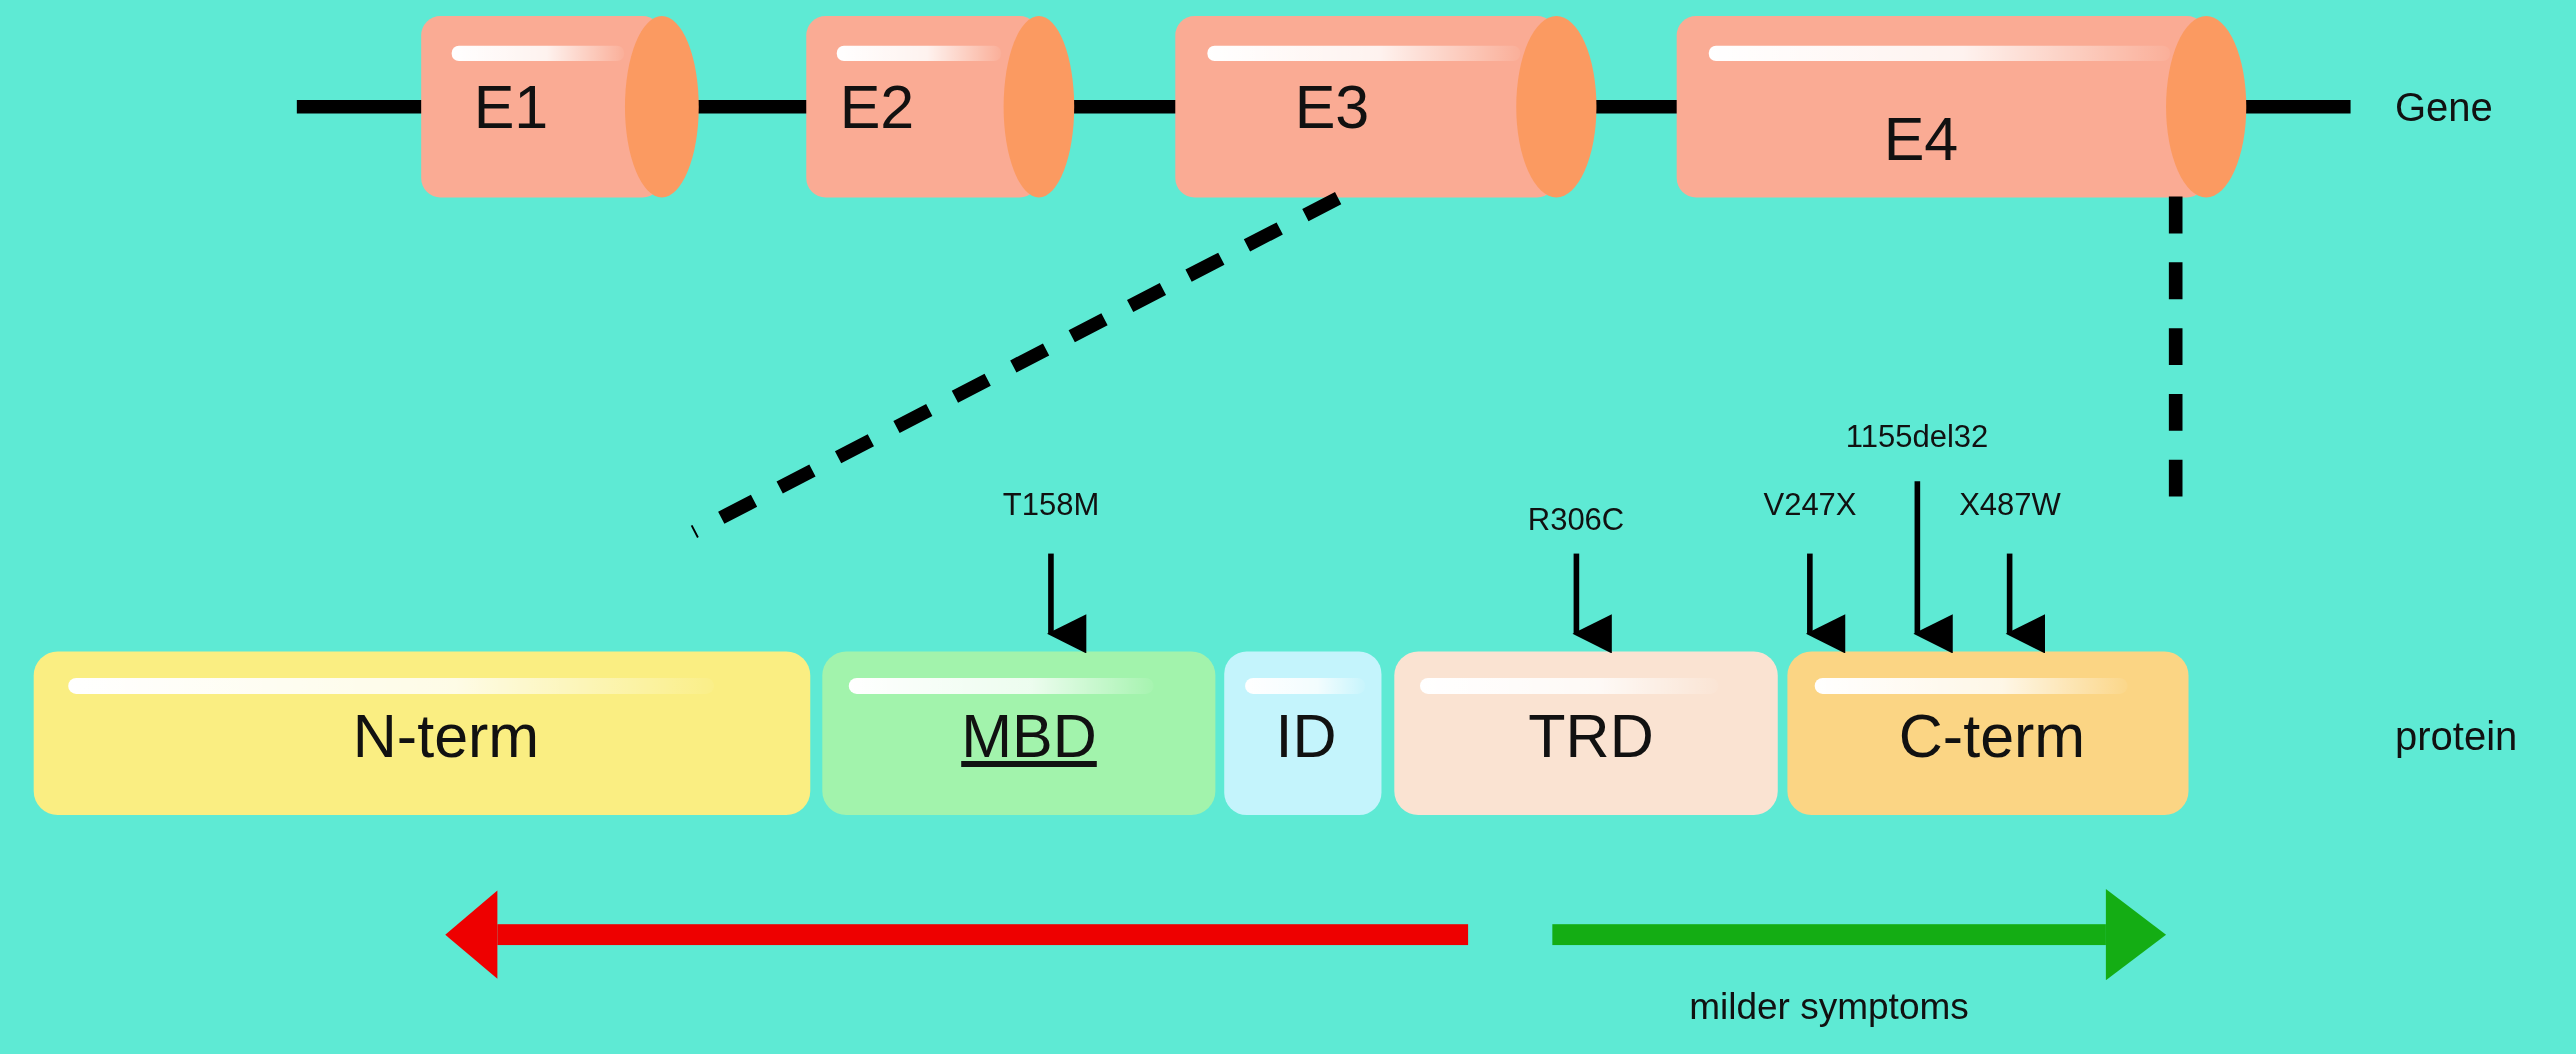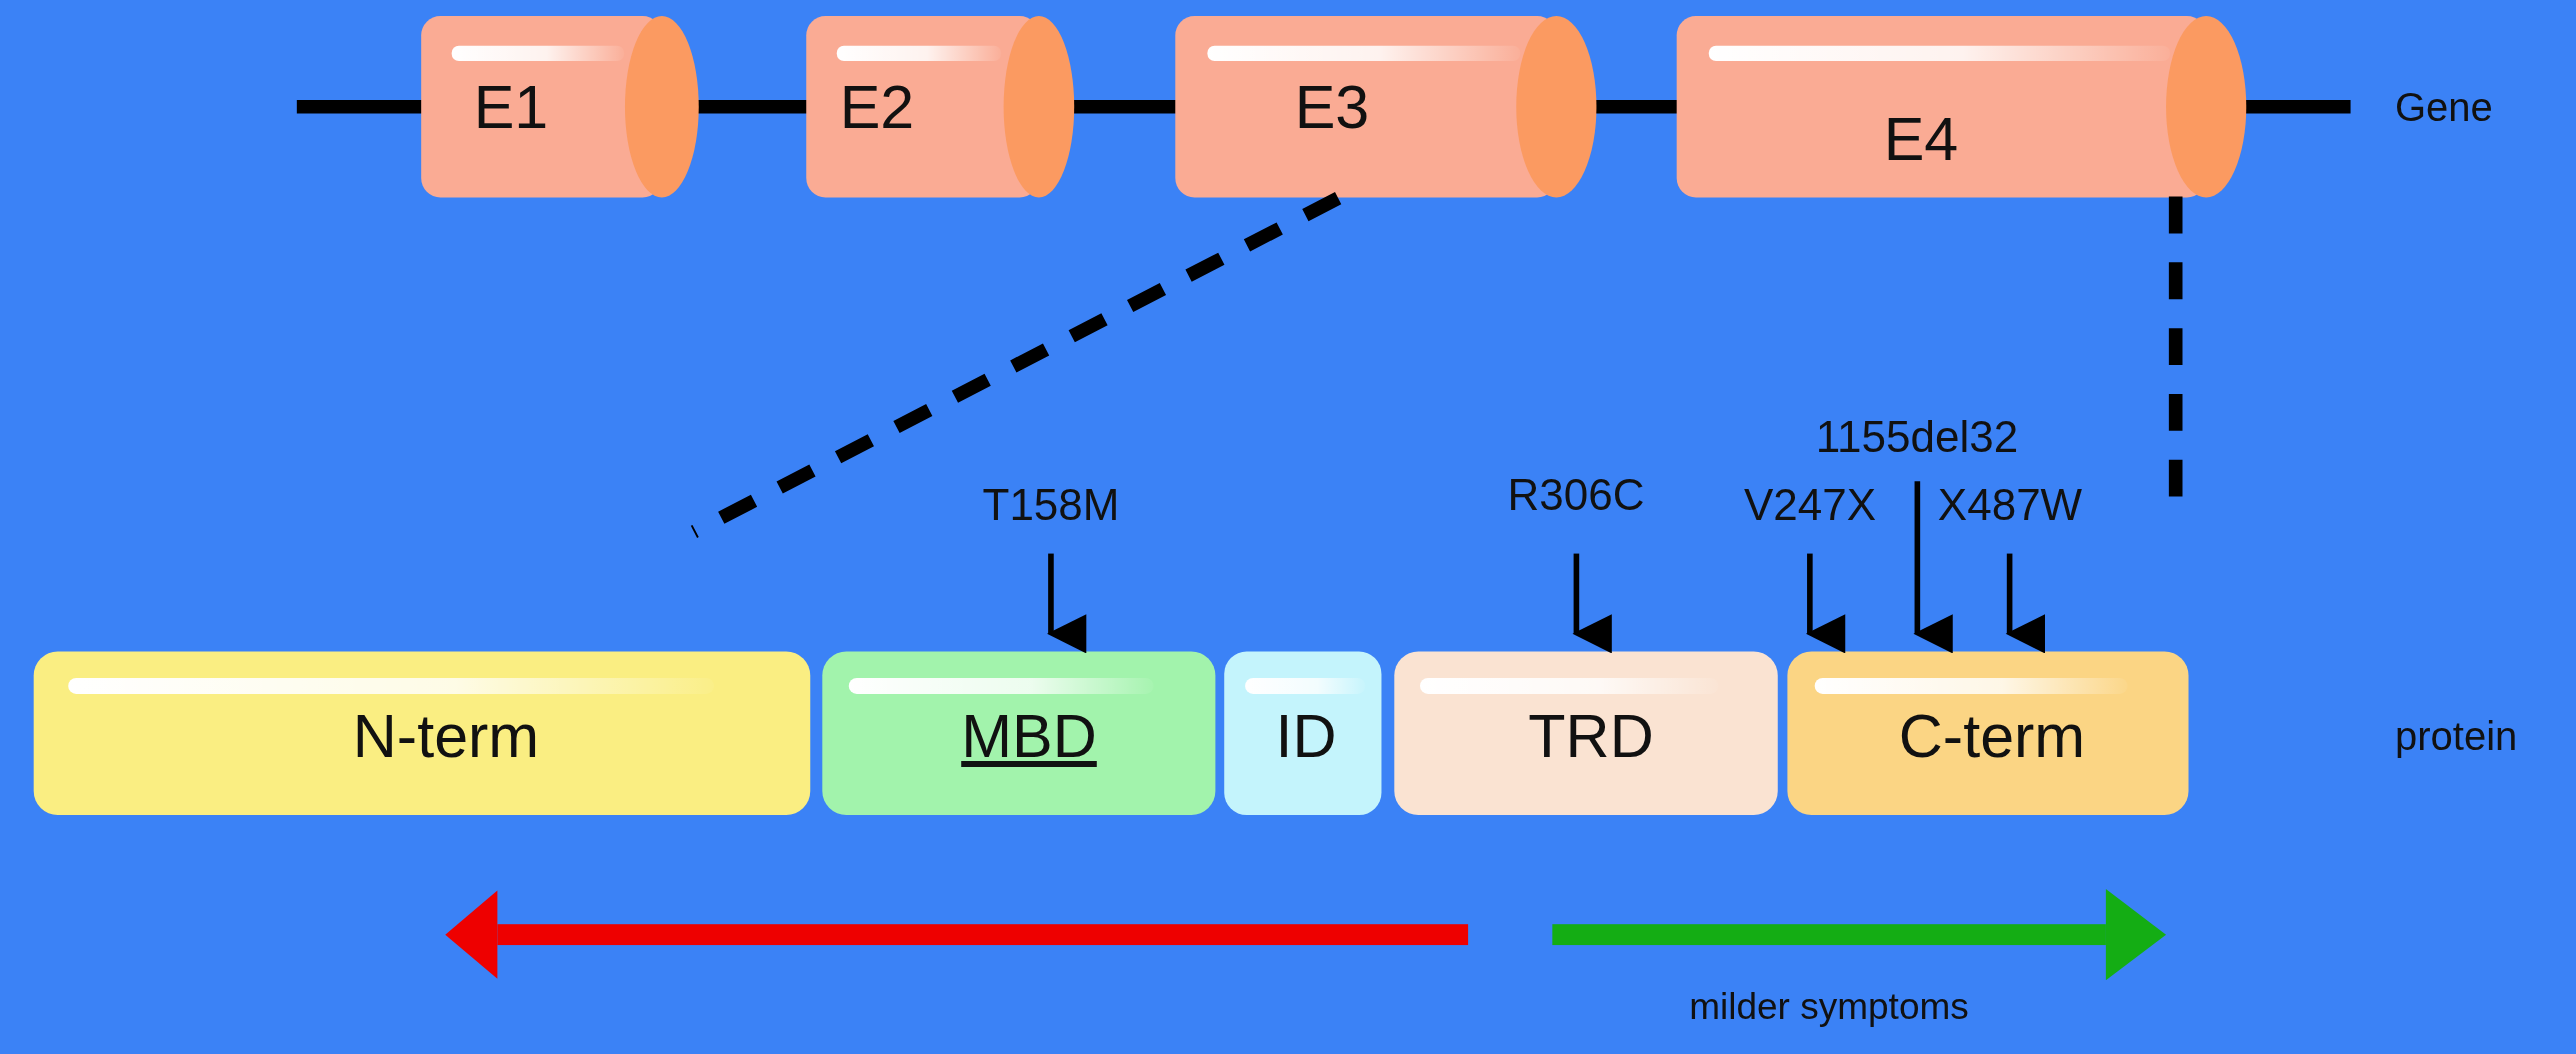--- a/index.html
+++ b/index.html
@@ -7,21 +7,21 @@
     padding: 0;
     background: #ffffff;
   }
   body {
     font-family: "Liberation Sans", sans-serif;
   }
   #stage {
     position: relative;
     width: 2576px;
     height: 1055px;
-    background: #3b82f6;
+    background: #5eead4;
     overflow: hidden;
   }
   #stage svg.layer {
     position: absolute;
     left: 0;
     top: 0;
     width: 2576px;
     height: 1055px;
   }
   .lbl {
@@ -38,21 +38,21 @@
   
   .domain-label {
     font-size: 61px;
   }
   
   .side-label {
     font-size: 40px;
   }
   
   .mut-label {
-    font-size: 44px;
+    font-size: 31px;
   }
   
   .symptom-label {
     font-size: 37px;
   }
   .centered {
     transform: translate(-50%, -50%);
   }
 </style>
 </head>
@@ -161,21 +161,21 @@
   </svg>
 
   <div class="lbl exon-label centered" style="left:511px; top:107px;">E1</div>
   <div class="lbl exon-label centered" style="left:877px; top:107px;">E2</div>
   <div class="lbl exon-label centered" style="left:1332px; top:107px;">E3</div>
   <div class="lbl exon-label centered" style="left:1921px; top:107px;margin-top:32px;">E4</div>
 
   <div class="lbl side-label" style="left:2395px; top:107px; transform:translate(0,-50%);">Gene</div>
 
   <div class="lbl mut-label centered" style="left:1051px; top:505px;">T158M</div>
-  <div class="lbl mut-label centered" style="left:1576px; top:495px;">R306C</div>
+  <div class="lbl mut-label centered" style="left:1576px; top:520px;">R306C</div>
   <div class="lbl mut-label centered" style="left:1810px; top:505px;text-align:right;">V247X</div>
   <div class="lbl mut-label centered" style="left:1917px; top:437px;">1155del32</div>
   <div class="lbl mut-label centered" style="left:2010px; top:505px;">X487W</div>
 
   <div class="lbl domain-label centered" style="left:446px; top:736px;">N-term</div>
   <div class="lbl domain-label centered" style="left:1029px; top:736px;text-decoration:underline;">MBD</div>
   <div class="lbl domain-label centered" style="left:1306px; top:736px;">ID</div>
   <div class="lbl domain-label centered" style="left:1591px; top:736px;">TRD</div>
   <div class="lbl domain-label centered" style="left:1992px; top:736px;">C-term</div>
 

